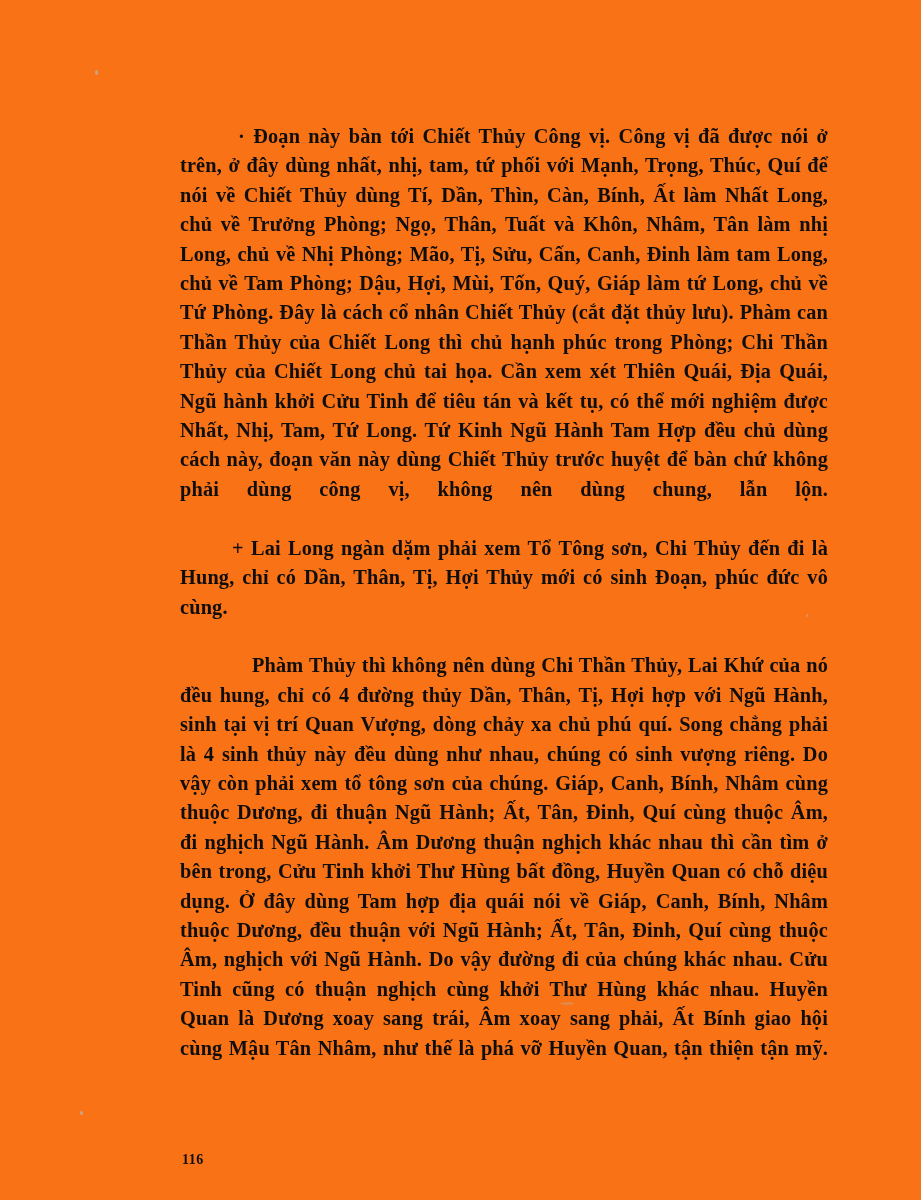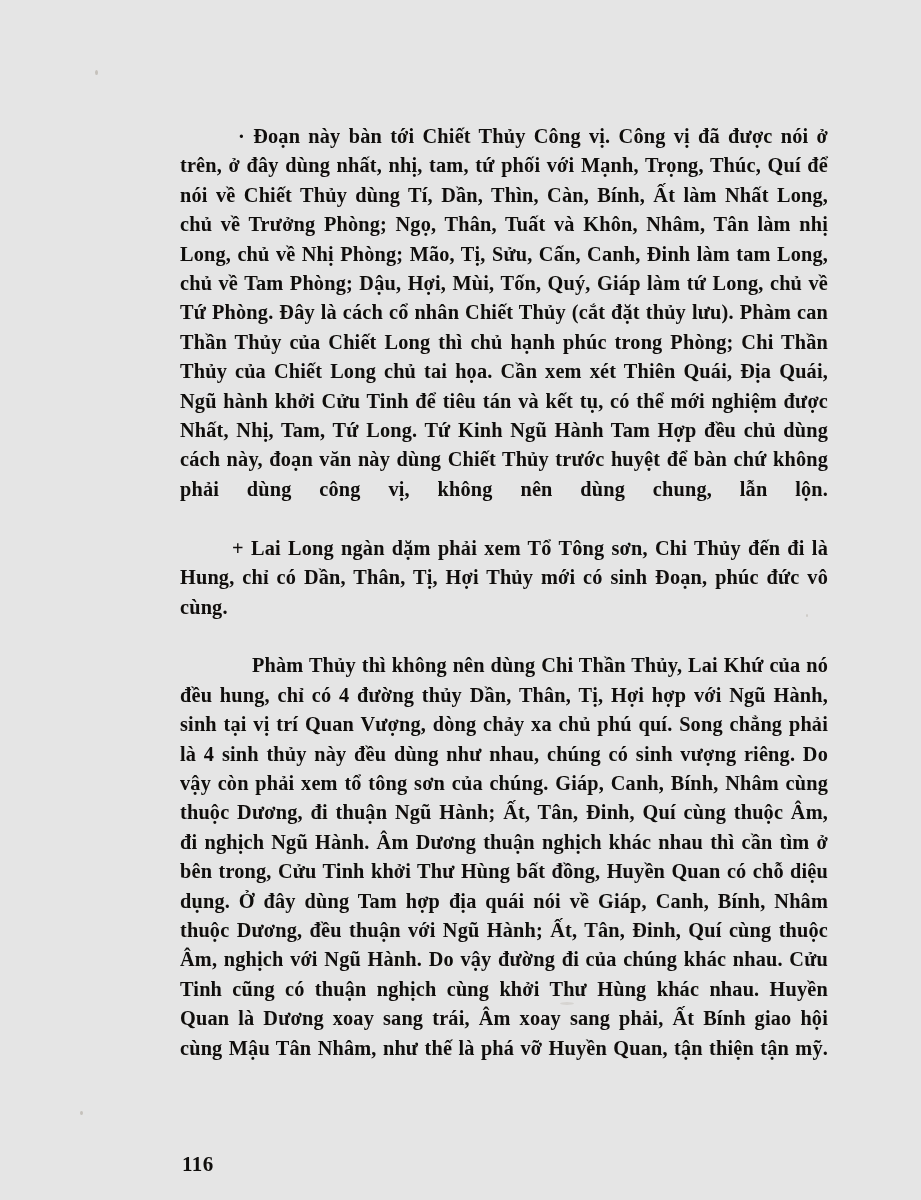--- a/index.html
+++ b/index.html
@@ -13,21 +13,21 @@
     position: relative;
     font-family: "Liberation Serif", "DejaVu Serif", serif;
     color: #100e0c;
     overflow: hidden;
   }
 
   
   .page {
     position: absolute;
     inset: 0;
-    background: #e5e5e5;
+    background: #f97316;
   }
 
   .scan-speck {
     position: absolute;
     background: #b9b4ac;
     border-radius: 50%;
     opacity: .75;
   }
   .speck-tl { left: 95px; top: 70px;  width: 3px; height: 5px; }
   .speck-bl { left: 80px; top: 1111px; width: 3px; height: 4px; }
@@ -65,21 +65,21 @@
   p.para::after {
     content: "";
     display: inline-block;
     width: 100%;
   }
 
   .page-number {
     position: absolute;
     left: 182px;
     top: 1152px;
-    font-size: 21px;
+    font-size: 14px;
     font-weight: 700;
     letter-spacing: .5px;
     font-family: "Liberation Serif", "DejaVu Serif", serif;
   }
 </style>
 </head>
 <body>
 
 <div class="page">
 

